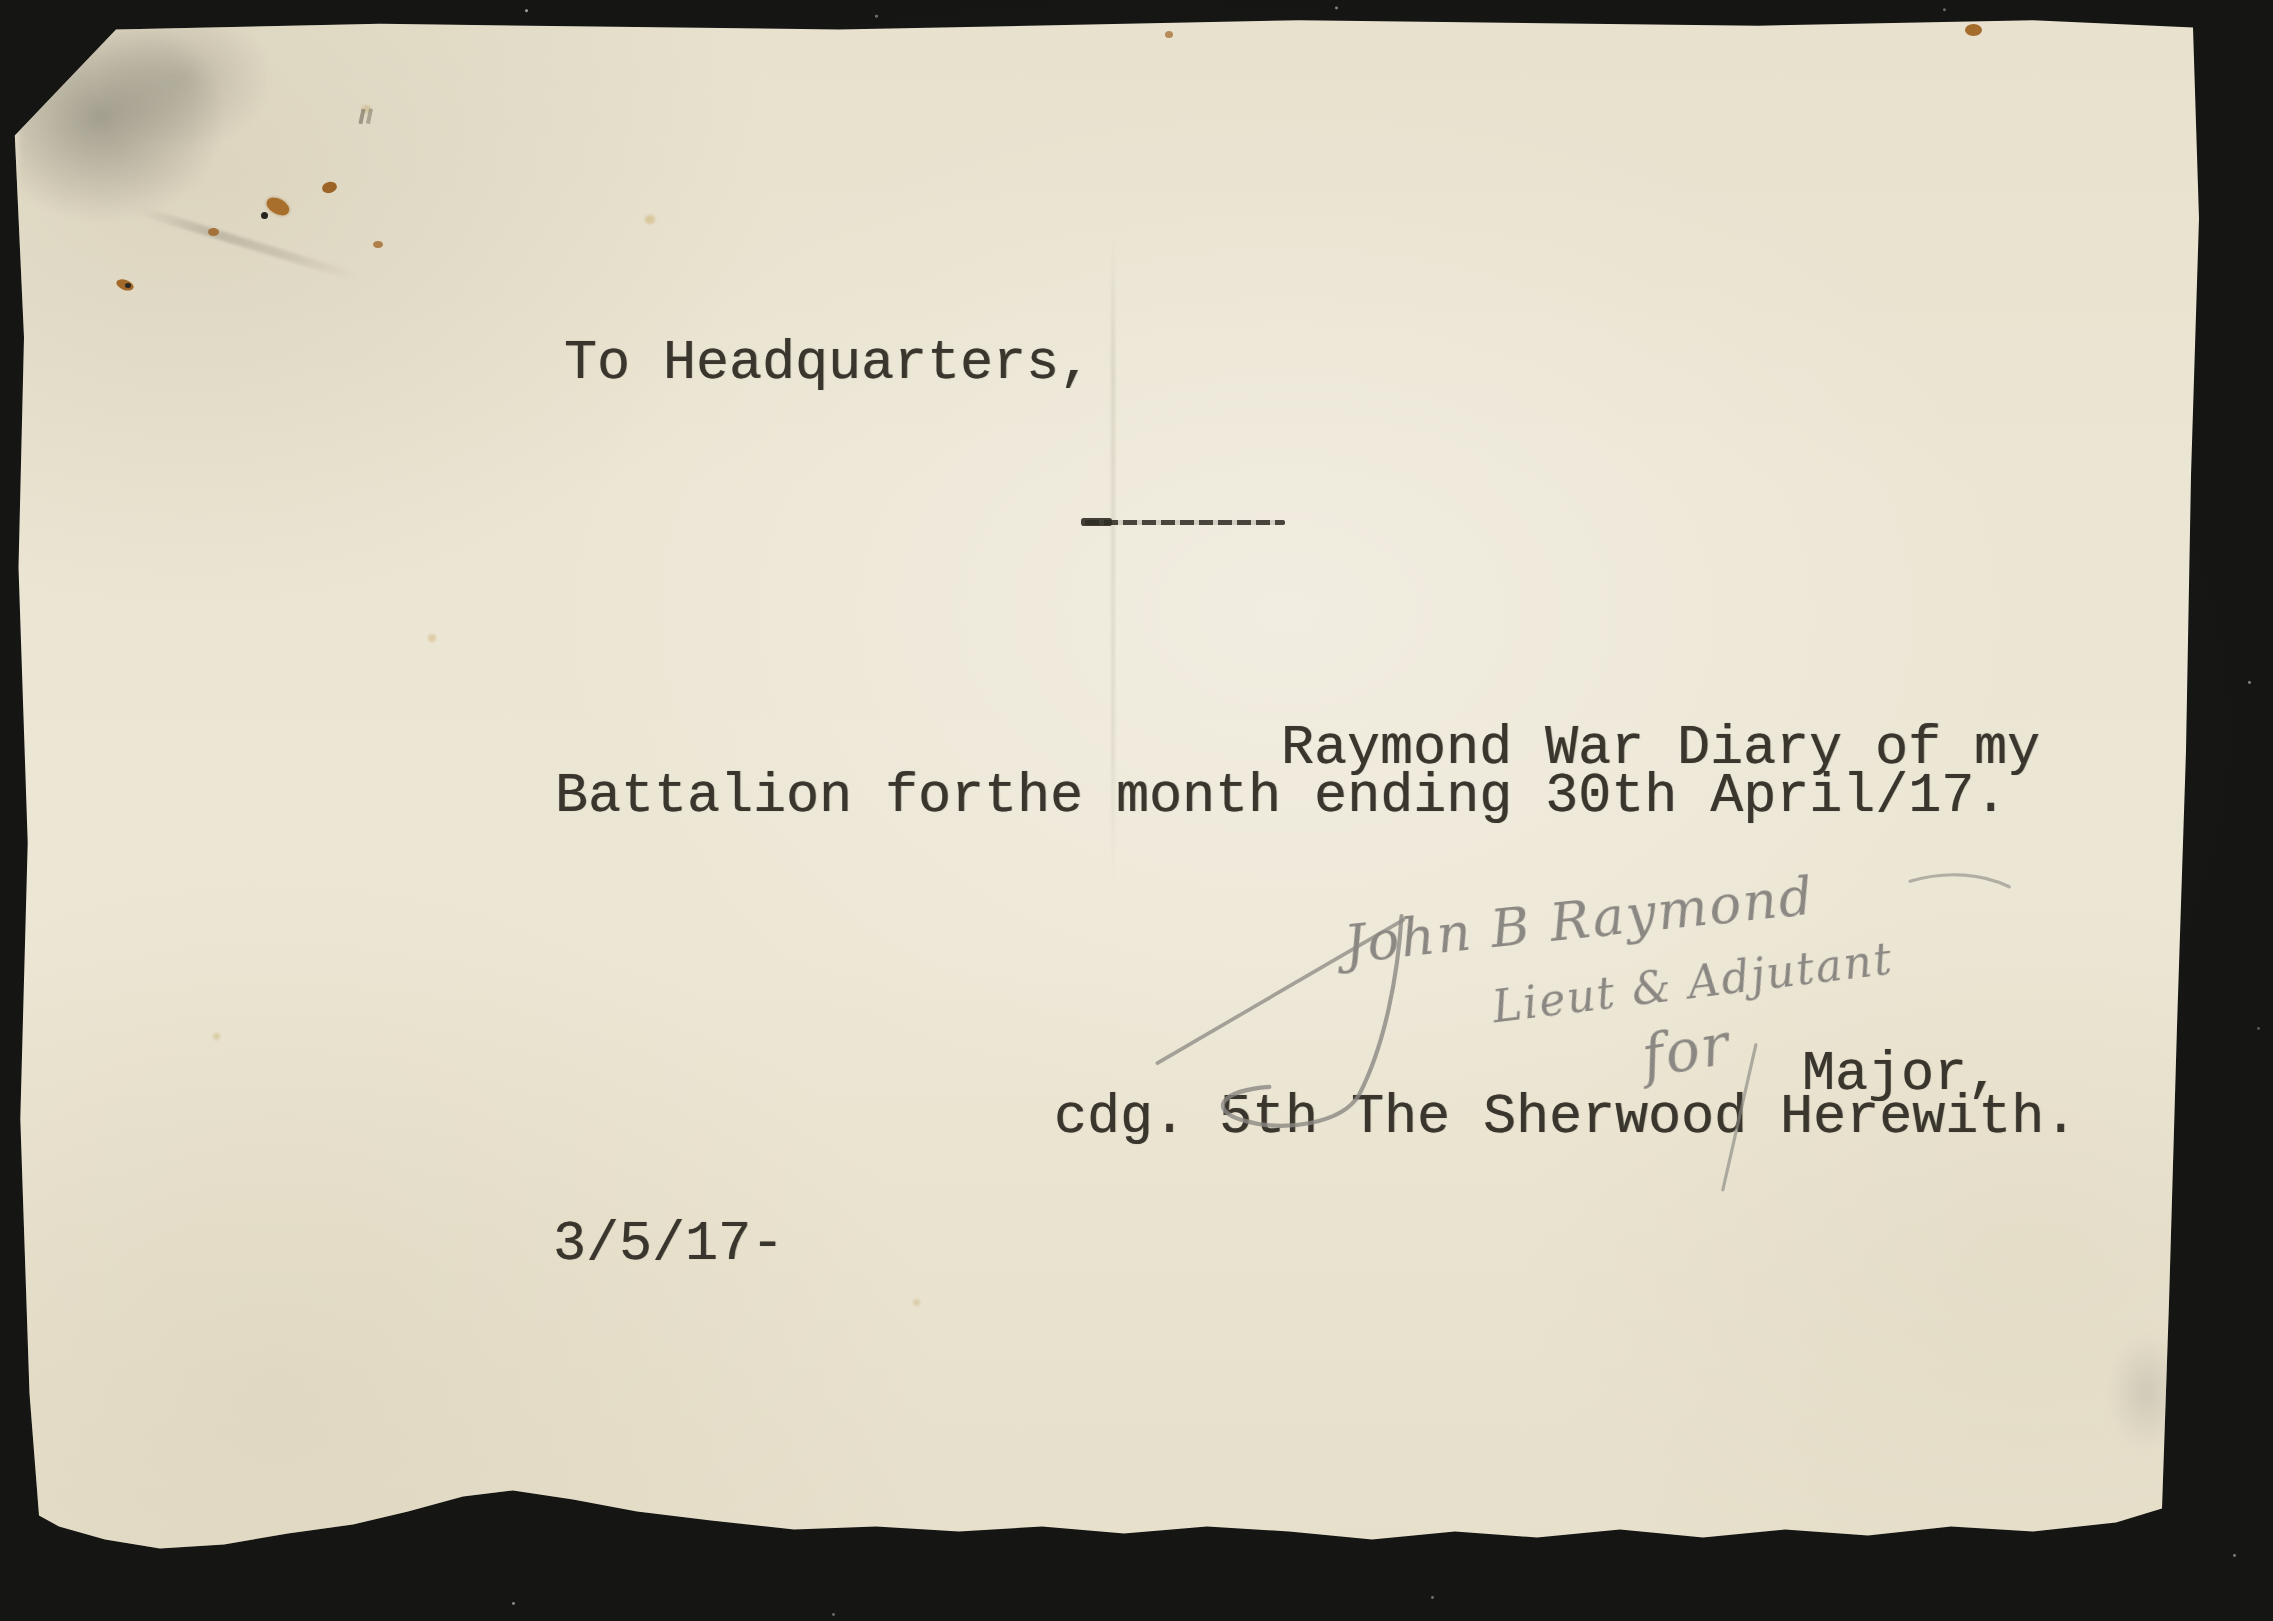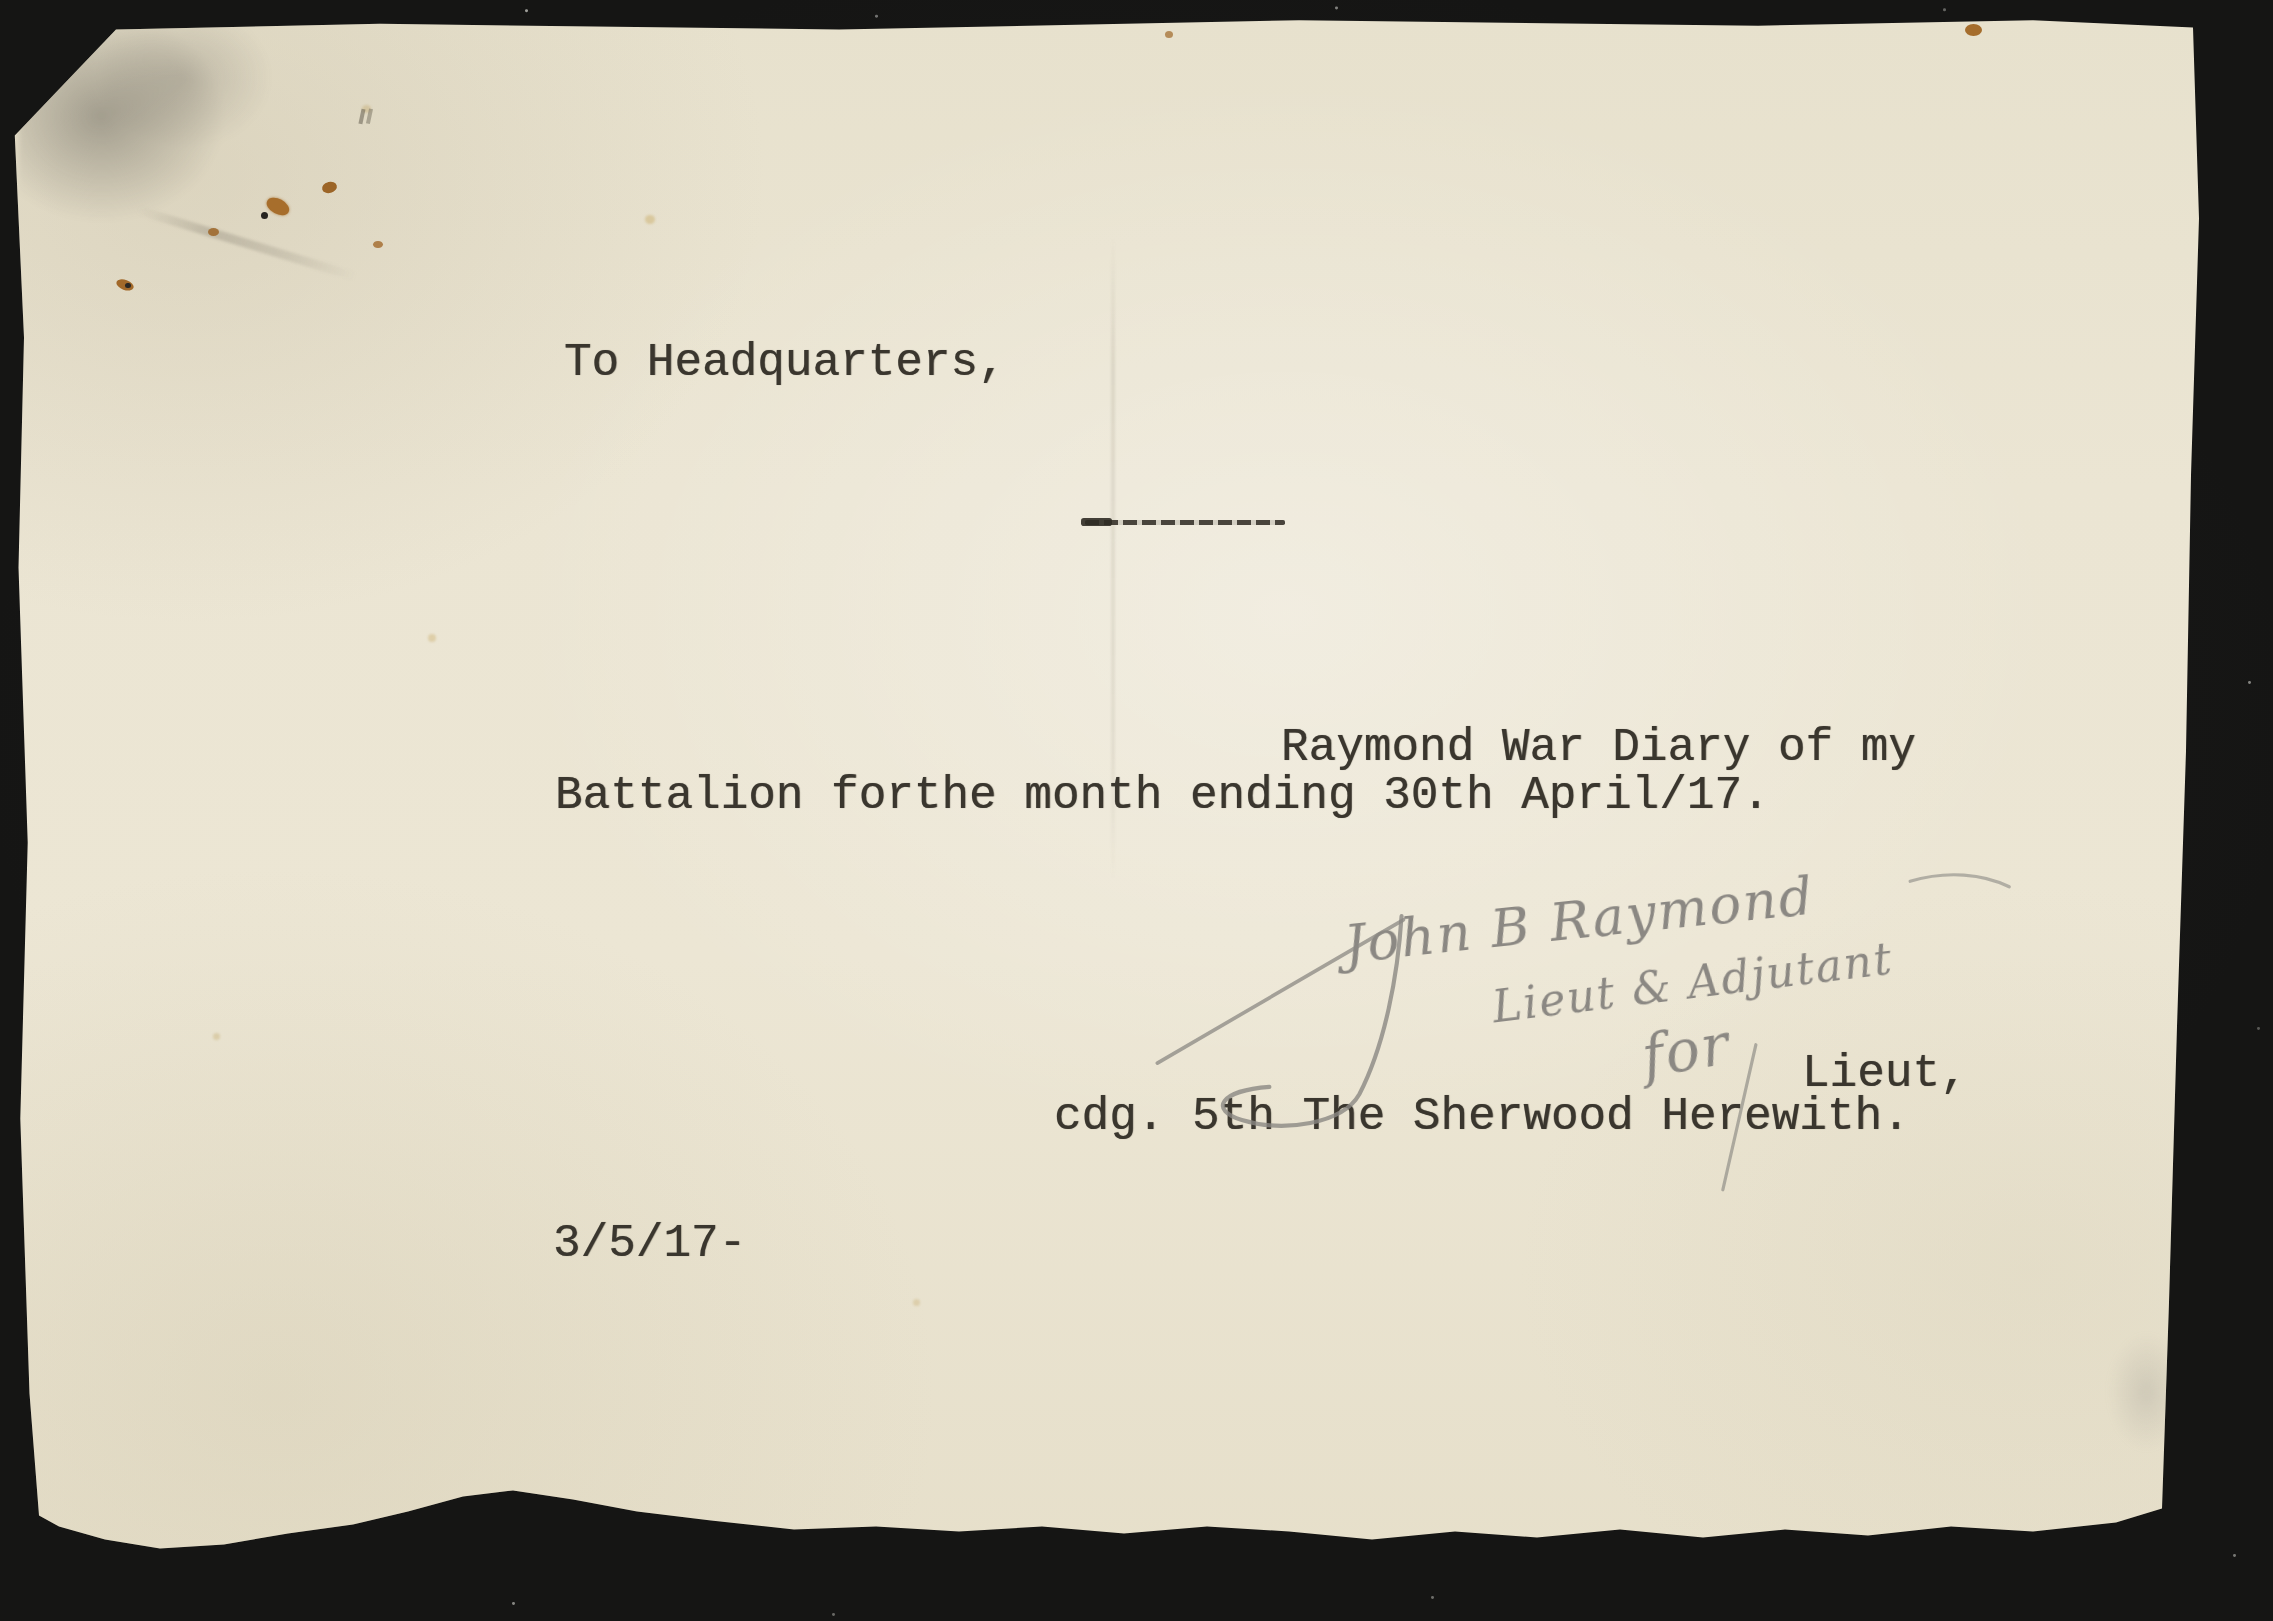--- a/index.html
+++ b/index.html
@@ -101,21 +101,21 @@
   .smudge-br {
     left: 2083px; top: 1297px; width: 101px; height: 156px;
     background: radial-gradient(50% 50% at 50% 50%, rgba(158,155,146,0.30), transparent 75%);
     filter: blur(3.7px); border-radius: 50%;
   }
   .tick-mark { left: 347px; top: 92px; width: 3.7px; height: 14.7px; background: rgba(90,84,70,.5); transform: rotate(12deg); box-shadow: 7.3px -1.8px 0 rgba(90,84,70,.4); }
 
   .typed {
     position: absolute;
     font-family: "Liberation Mono", "DejaVu Sans Mono", monospace;
-    font-size: 46px;
+    font-size: 55px;
     line-height: 51px;
     color: #3a362e;
     white-space: pre;
     text-shadow: 0.6px 0.4px 0.8px rgba(48,43,35,0.55), -0.3px 0 0.5px rgba(48,43,35,0.3);
     z-index: 5;
   }
 
   .typed-rule {
     position: absolute;
     left: 1085px; top: 520px;
@@ -200,20 +200,20 @@
 
   <div class="hand hand-for">for</div>
 
   <svg class="sig-flourish" width="918" height="386" viewBox="0 0 1000 420">
     <path d="M 20,258 L 288,102" fill="none" stroke="#8b8883" stroke-width="4" stroke-linecap="round" opacity="0.75"></path>
     <path d="M 286,98 C 282,162 268,238 240,292 C 222,324 158,334 112,320 C 76,309 88,288 142,284" fill="none" stroke="#8b8883" stroke-width="4.5" stroke-linecap="round" opacity="0.8"></path>
     <path d="M 672,238 L 636,396" fill="none" stroke="#8b8883" stroke-width="3.5" stroke-linecap="round" opacity="0.65"></path>
     <path d="M 840,60 C 880,48 920,52 948,66" fill="none" stroke="#8b8883" stroke-width="3.5" stroke-linecap="round" opacity="0.6"></path>
   </svg>
 
-  <div class="typed" style="left:1802px; top:1049px;">Lieut,</div>
+  <div class="typed" style="left:1802px; top:1049px;">Major,</div>
 
   <div class="typed" style="left:1054px; top:1092px;">cdg. 5th The Sherwood Herewith.</div>
 
   <div class="typed" style="left:553px; top:1219px;">3/5/17-</div>
 
 </div>
 
 
 </body></html>

